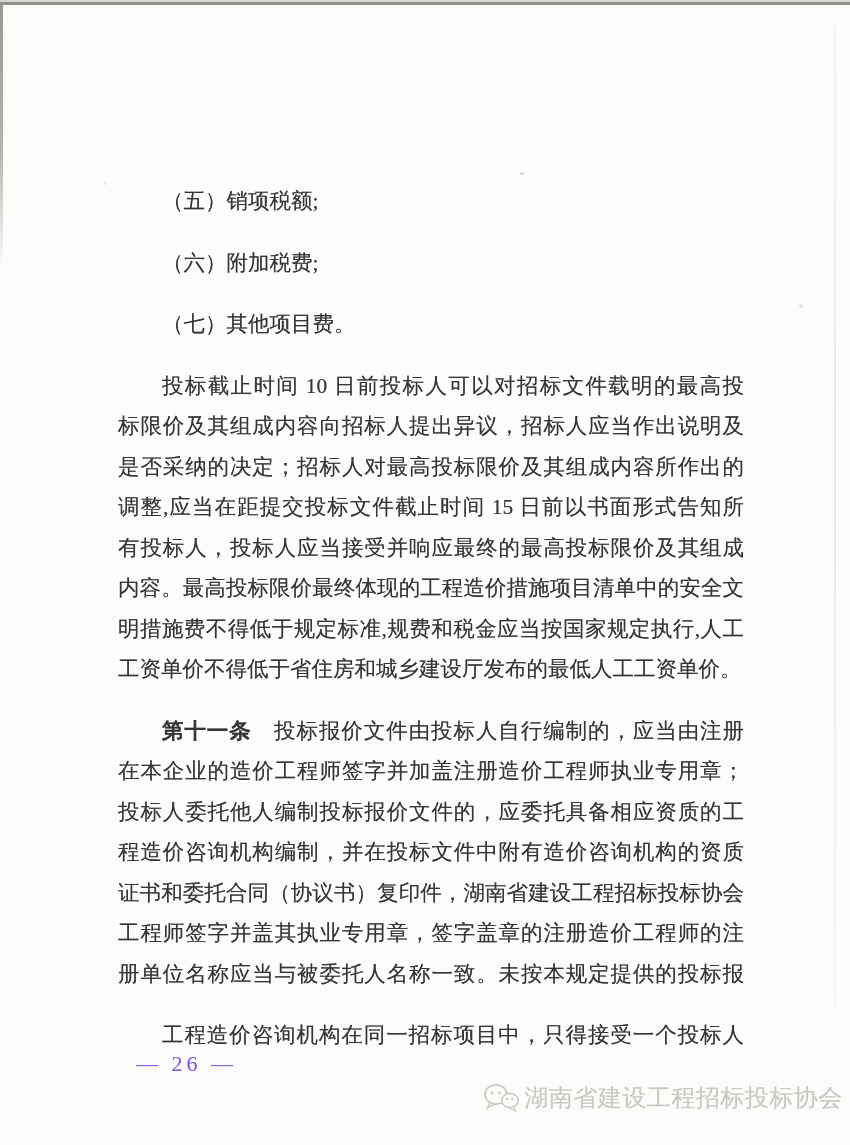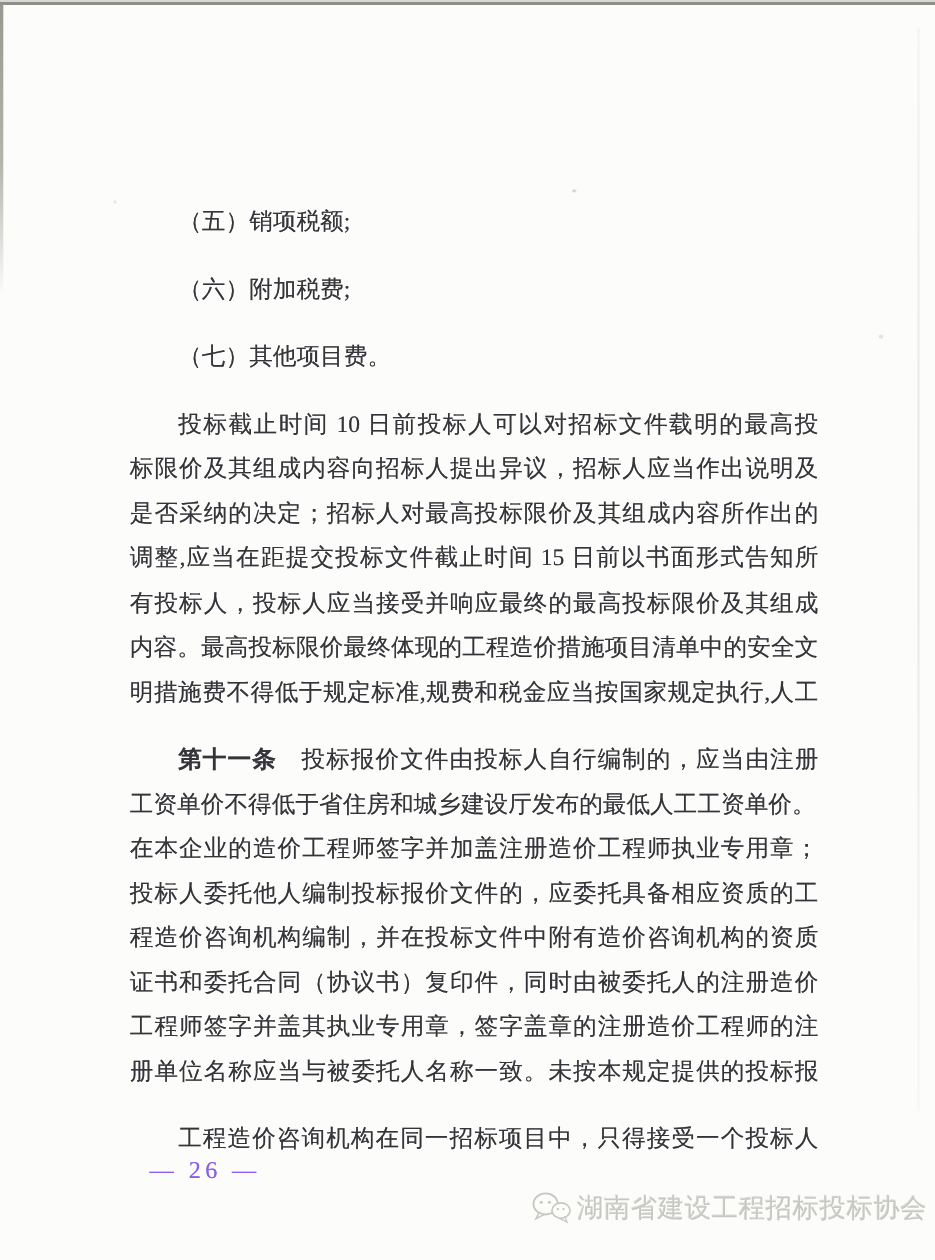--- a/index.html
+++ b/index.html
@@ -71,26 +71,26 @@
     <div class="line indent"><span>（五）销项税额;</span></div>
     <div class="line indent"><span>（六）附加税费;</span></div>
     <div class="line indent"><span>（七）其他项目费。</span></div>
     <div class="line indent fill"><span>投标截止时间 10 日前投标人可以对招标文件载明的最高投</span></div>
     <div class="line fill"><span>标限价及其组成内容向招标人提出异议，招标人应当作出说明及</span></div>
     <div class="line fill"><span>是否采纳的决定；招标人对最高投标限价及其组成内容所作出的</span></div>
     <div class="line fill"><span>调整,应当在距提交投标文件截止时间 15 日前以书面形式告知所</span></div>
     <div class="line fill"><span>有投标人，投标人应当接受并响应最终的最高投标限价及其组成</span></div>
     <div class="line fill"><span>内容。最高投标限价最终体现的工程造价措施项目清单中的安全文</span></div>
     <div class="line fill"><span>明措施费不得低于规定标准,规费和税金应当按国家规定执行,人工</span></div>
+    <div class="line"><span>工资单价不得低于省住房和城乡建设厅发布的最低人工工资单价。</span></div>
     <div class="line indent fill"><span class="lead">第十一条</span><span>　投标报价文件由投标人自行编制的，应当由注册</span></div>
-    <div class="line"><span>工资单价不得低于省住房和城乡建设厅发布的最低人工工资单价。</span></div>
     <div class="line fill"><span>在本企业的造价工程师签字并加盖注册造价工程师执业专用章；</span></div>
     <div class="line fill"><span>投标人委托他人编制投标报价文件的，应委托具备相应资质的工</span></div>
     <div class="line fill"><span>程造价咨询机构编制，并在投标文件中附有造价咨询机构的资质</span></div>
-    <div class="line fill"><span>证书和委托合同（协议书）复印件，同时由被委托人的注册造价</span></div>
+    <div class="line fill"><span>证书和委托合同（协议书）复印件，湖南省建设工程招标投标协会</span></div>
     <div class="line fill"><span>工程师签字并盖其执业专用章，签字盖章的注册造价工程师的注</span></div>
     <div class="line fill"><span>册单位名称应当与被委托人名称一致。未按本规定提供的投标报</span></div>
     <div class="line indent fill"><span>工程造价咨询机构在同一招标项目中，只得接受一个投标人</span></div>
   </div>
 
 <div class="page-number">— 26 —</div>
 
 <div class="footer">
   <span>
     <svg width="37" height="31" viewBox="0 0 37 31">

